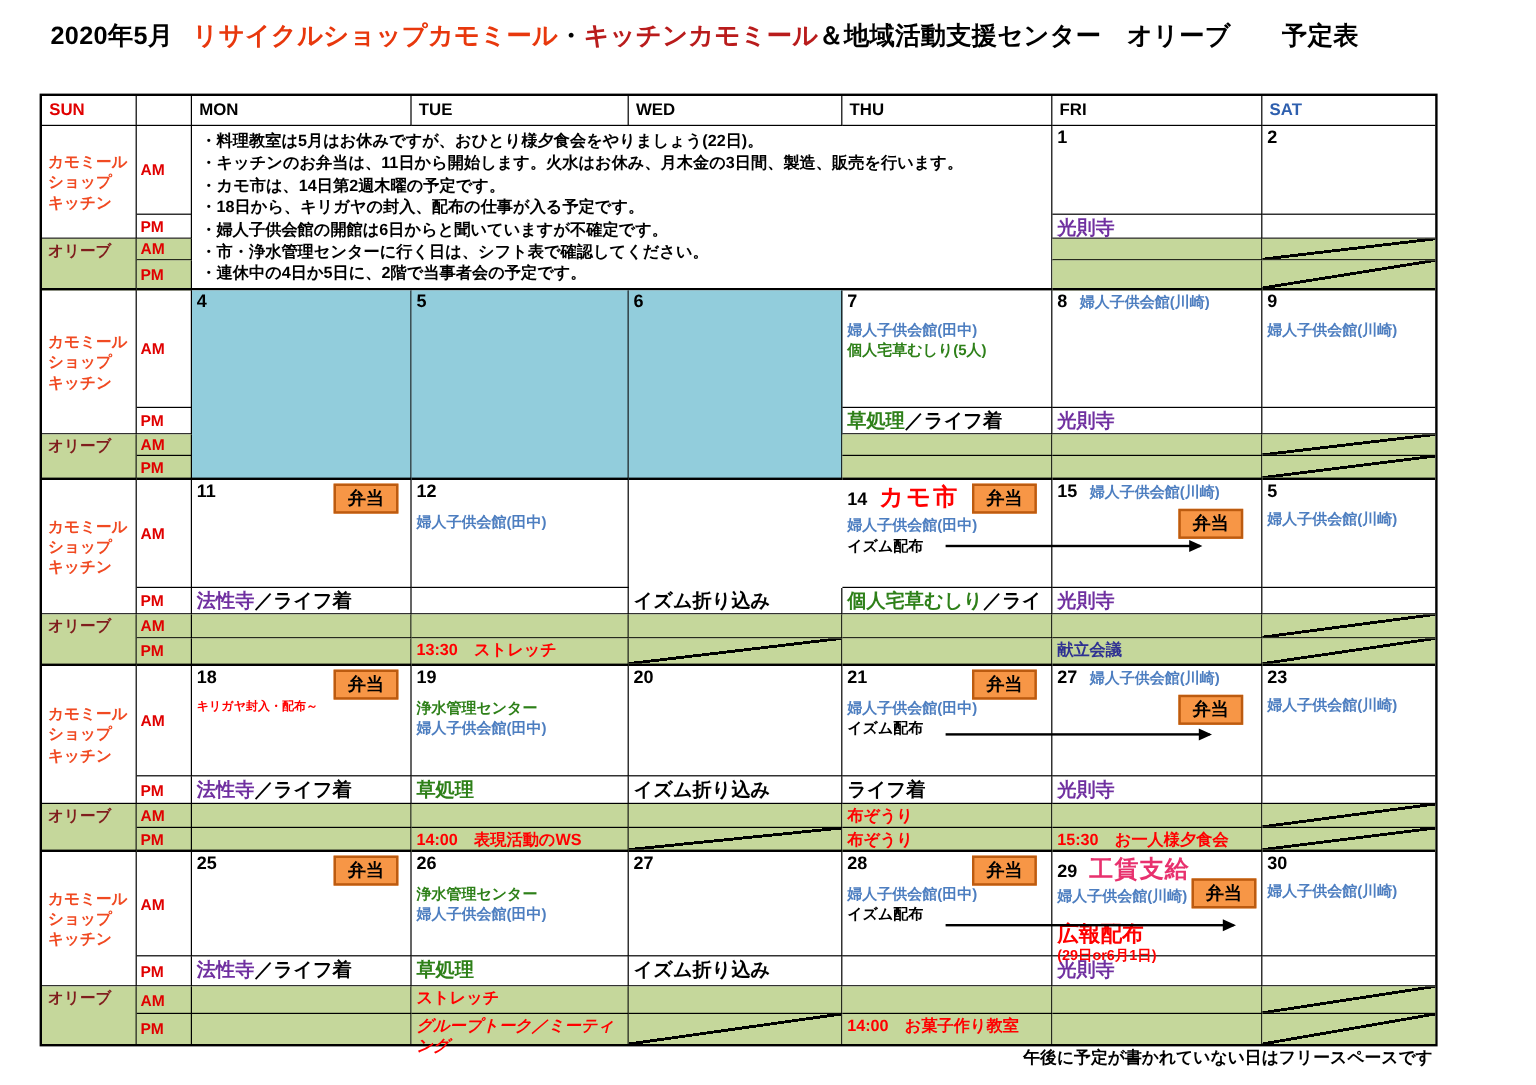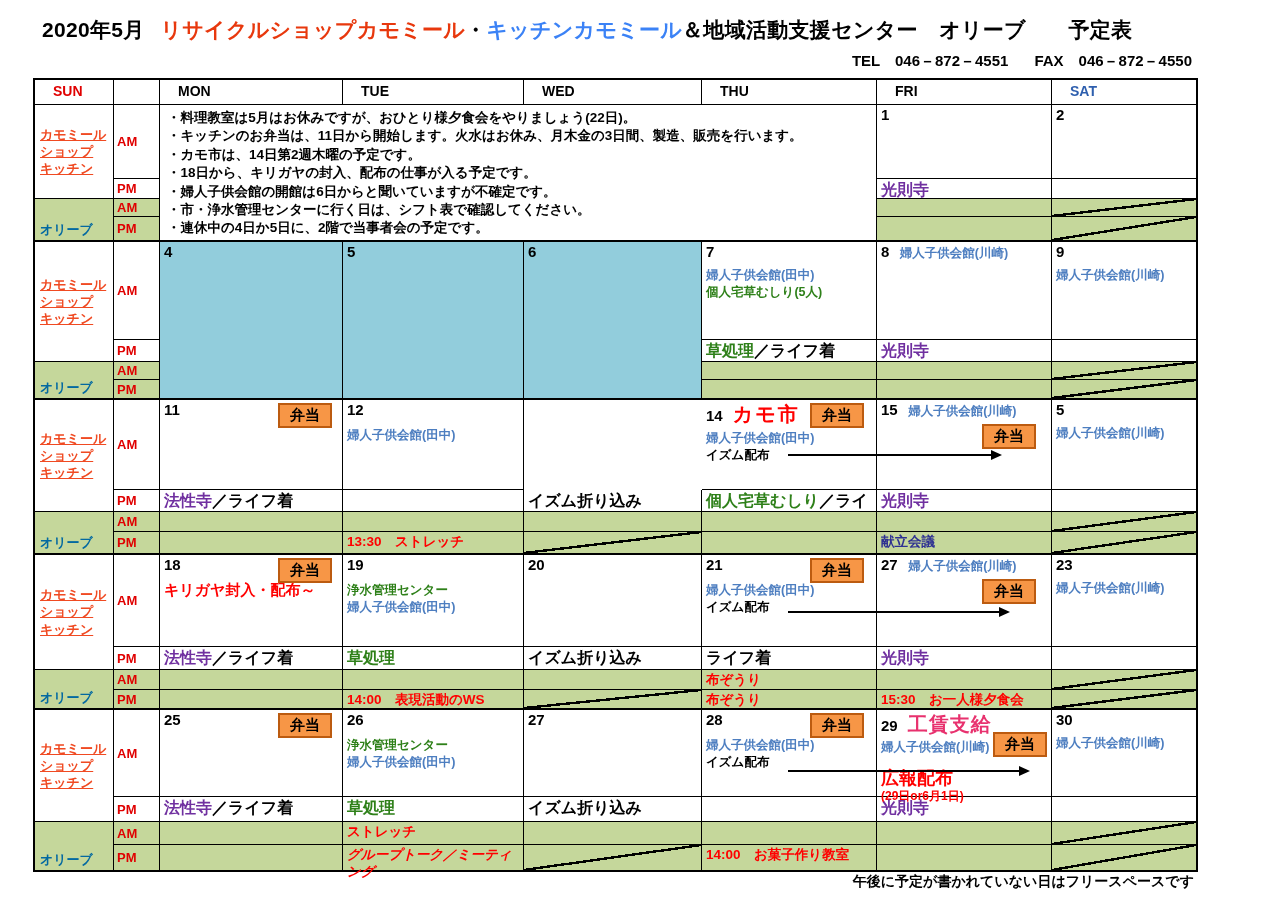--- a/index.html
+++ b/index.html
@@ -1,40 +1,40 @@
 <!DOCTYPE html>
 <html><head>
 <meta charset="utf-8">
 <style>
   html,body{margin:0;padding:0;width:1280px;height:904px;background:#fff;overflow:hidden;
     font-family:"Liberation Sans","DejaVu Sans",sans-serif;}
   .page{position:absolute;inset:0;}
   
   .title{position:absolute;left:42px;top:16px;font-size:21px;font-weight:bold;white-space:nowrap;letter-spacing:.3px;color:#000;}
   .title .mo{margin-right:16px;}
-  .t-red{color:#e8380d;} .t-blue{color:#3b82f6;}
+  .t-red{color:#e8380d;} .t-blue{color:#b91c1c;}
   .contact{position:absolute;top:52px;right:88px;font-size:15px;font-weight:bold;color:#000;white-space:nowrap;}
   .contact span{margin-left:26px;}
   
   .cal{position:absolute;left:33px;top:78px;border:2px solid #000;background:#fff;display:grid;
     grid-template-columns:79px 46px 183px 181px 178px 175px 175px 144px;
     grid-template-rows:25px 74px 20px 18px 25px 98px 22px 18px 20px 90px 22px 20px 23px 92px 23px 20px 20px 87px 25px 23px 25px;}
   .c{position:relative;border-right:1px solid #000;border-bottom:1px solid #000;box-sizing:border-box;
      padding:1px 4px;font-weight:bold;color:#000;overflow:visible;}
   .g{background:#c5d79b;}
   .hol{background:#92cddc;}
   .wb{border-bottom-width:2px;}
   .cr{border-right:none;}
   .cb{border-bottom-width:0;}
   .diag{background-image:linear-gradient(to bottom right,transparent calc(50% - 1.2px),#000 calc(50% - 1.2px),#000 calc(50% + 1.2px),transparent calc(50% + 1.2px));}
-  .hdr{font-size:14px;padding:3px 18px;}
+  .hdr{font-size:14px;padding:3px 6px;}
   .hdr.sun{color:#e00000;} .hdr.sat{color:#2e5fae;}
   .side{color:#f04a22;font-size:13px;line-height:1.32;display:flex;align-items:center;padding-left:5px;}
-  .side span{white-space:pre-line;text-decoration:underline;}
-  .olab{color:#0369a1;font-size:13px;display:flex;align-items:flex-end;padding-left:5px;}
+  .side span{white-space:pre-line;}
+  .olab{color:#7f1d1d;font-size:13px;display:flex;align-items:flex-start;padding-left:5px;}
   .ampm{color:#e00000;font-size:13px;display:flex;align-items:center;padding-left:3px;}
   .date{font-size:15px;}
   .ev{font-size:12.5px;line-height:16.5px;}
   .pmrow{font-size:16px;}
   .orow{font-size:13.5px;line-height:17px;}
   .ebl{color:#4d7ec0;} .egr{color:#2e8019;} .epu{color:#7030a0;} .erd{color:#ff0000;}
   .env{color:#2e3192;} .ebk{color:#000;}
   .ital{font-style:italic;}
   .tag-red{color:#ff0000;font-size:20px;margin-left:10px;letter-spacing:2px;}
   .tag-pink{color:#e8316e;font-size:20px;margin-left:10px;letter-spacing:1px;}
@@ -50,23 +50,20 @@
   .footer{position:absolute;top:873px;left:33px;width:1161px;text-align:right;font-size:14px;font-weight:bold;color:#000;}
 </style>
 </head>
 <body>
 
 <div class="page">
 
   <div class="title">
     <span class="mo">2020年5月</span><span class="t-red">リサイクルショップカモミール</span><span>・</span><span class="t-blue">キッチンカモミール</span><span>＆地域活動支援センター　オリーブ　　予定表</span>
   </div>
-  <div class="contact">
-    <span style="margin-left:0">TEL　046－872－4551</span><span>FAX　046－872－4550</span>
-  </div>
 
   <div class="cal">
 
     <div class="c hdr sun" style="grid-area:1/1/2/2">SUN</div>
     <div class="c hdr" style="grid-area:1/2/2/3"></div>
     <div class="c hdr" style="grid-area:1/3/2/4">MON</div>
     <div class="c hdr" style="grid-area:1/4/2/5">TUE</div>
     <div class="c hdr" style="grid-area:1/5/2/6">WED</div>
     <div class="c hdr" style="grid-area:1/6/2/7">THU</div>
     <div class="c hdr" style="grid-area:1/7/2/8">FRI</div>
@@ -216,21 +213,21 @@
     <div class="c ampm" style="grid-area:15/2/16/3">PM</div>
     <div class="c g olab wb" style="grid-area:16/1/18/2">
         <span>オリーブ</span>
       </div>
     <div class="c g ampm" style="grid-area:16/2/17/3">AM</div>
     <div class="c g ampm wb" style="grid-area:17/2/18/3">PM</div>
 
     <div class="c" style="grid-area:14/3/15/4">
       <div><span class="date">18</span></div>
       <div class="bento" style="top:3px;right:10px">弁当</div>
-      <div class="ev erd" style="margin-top:8px;font-size:15px">キリガヤ封入・配布～</div>
+      <div class="ev erd" style="margin-top:8px;font-size:10px">キリガヤ封入・配布～</div>
     </div>
     <div class="c pmrow" style="grid-area:15/3/16/4"><span class="epu">法性寺</span><span class="ebk">／ライフ着</span></div>
     <div class="c g" style="grid-area:16/3/17/4"></div>
     <div class="c g wb" style="grid-area:17/3/18/4"></div>
 
     <div class="c" style="grid-area:14/4/15/5">
       <div><span class="date">19</span></div>
       <div class="ev egr" style="margin-top:8px">浄水管理センター</div>
       <div class="ev ebl">婦人子供会館(田中)</div>
     </div>

